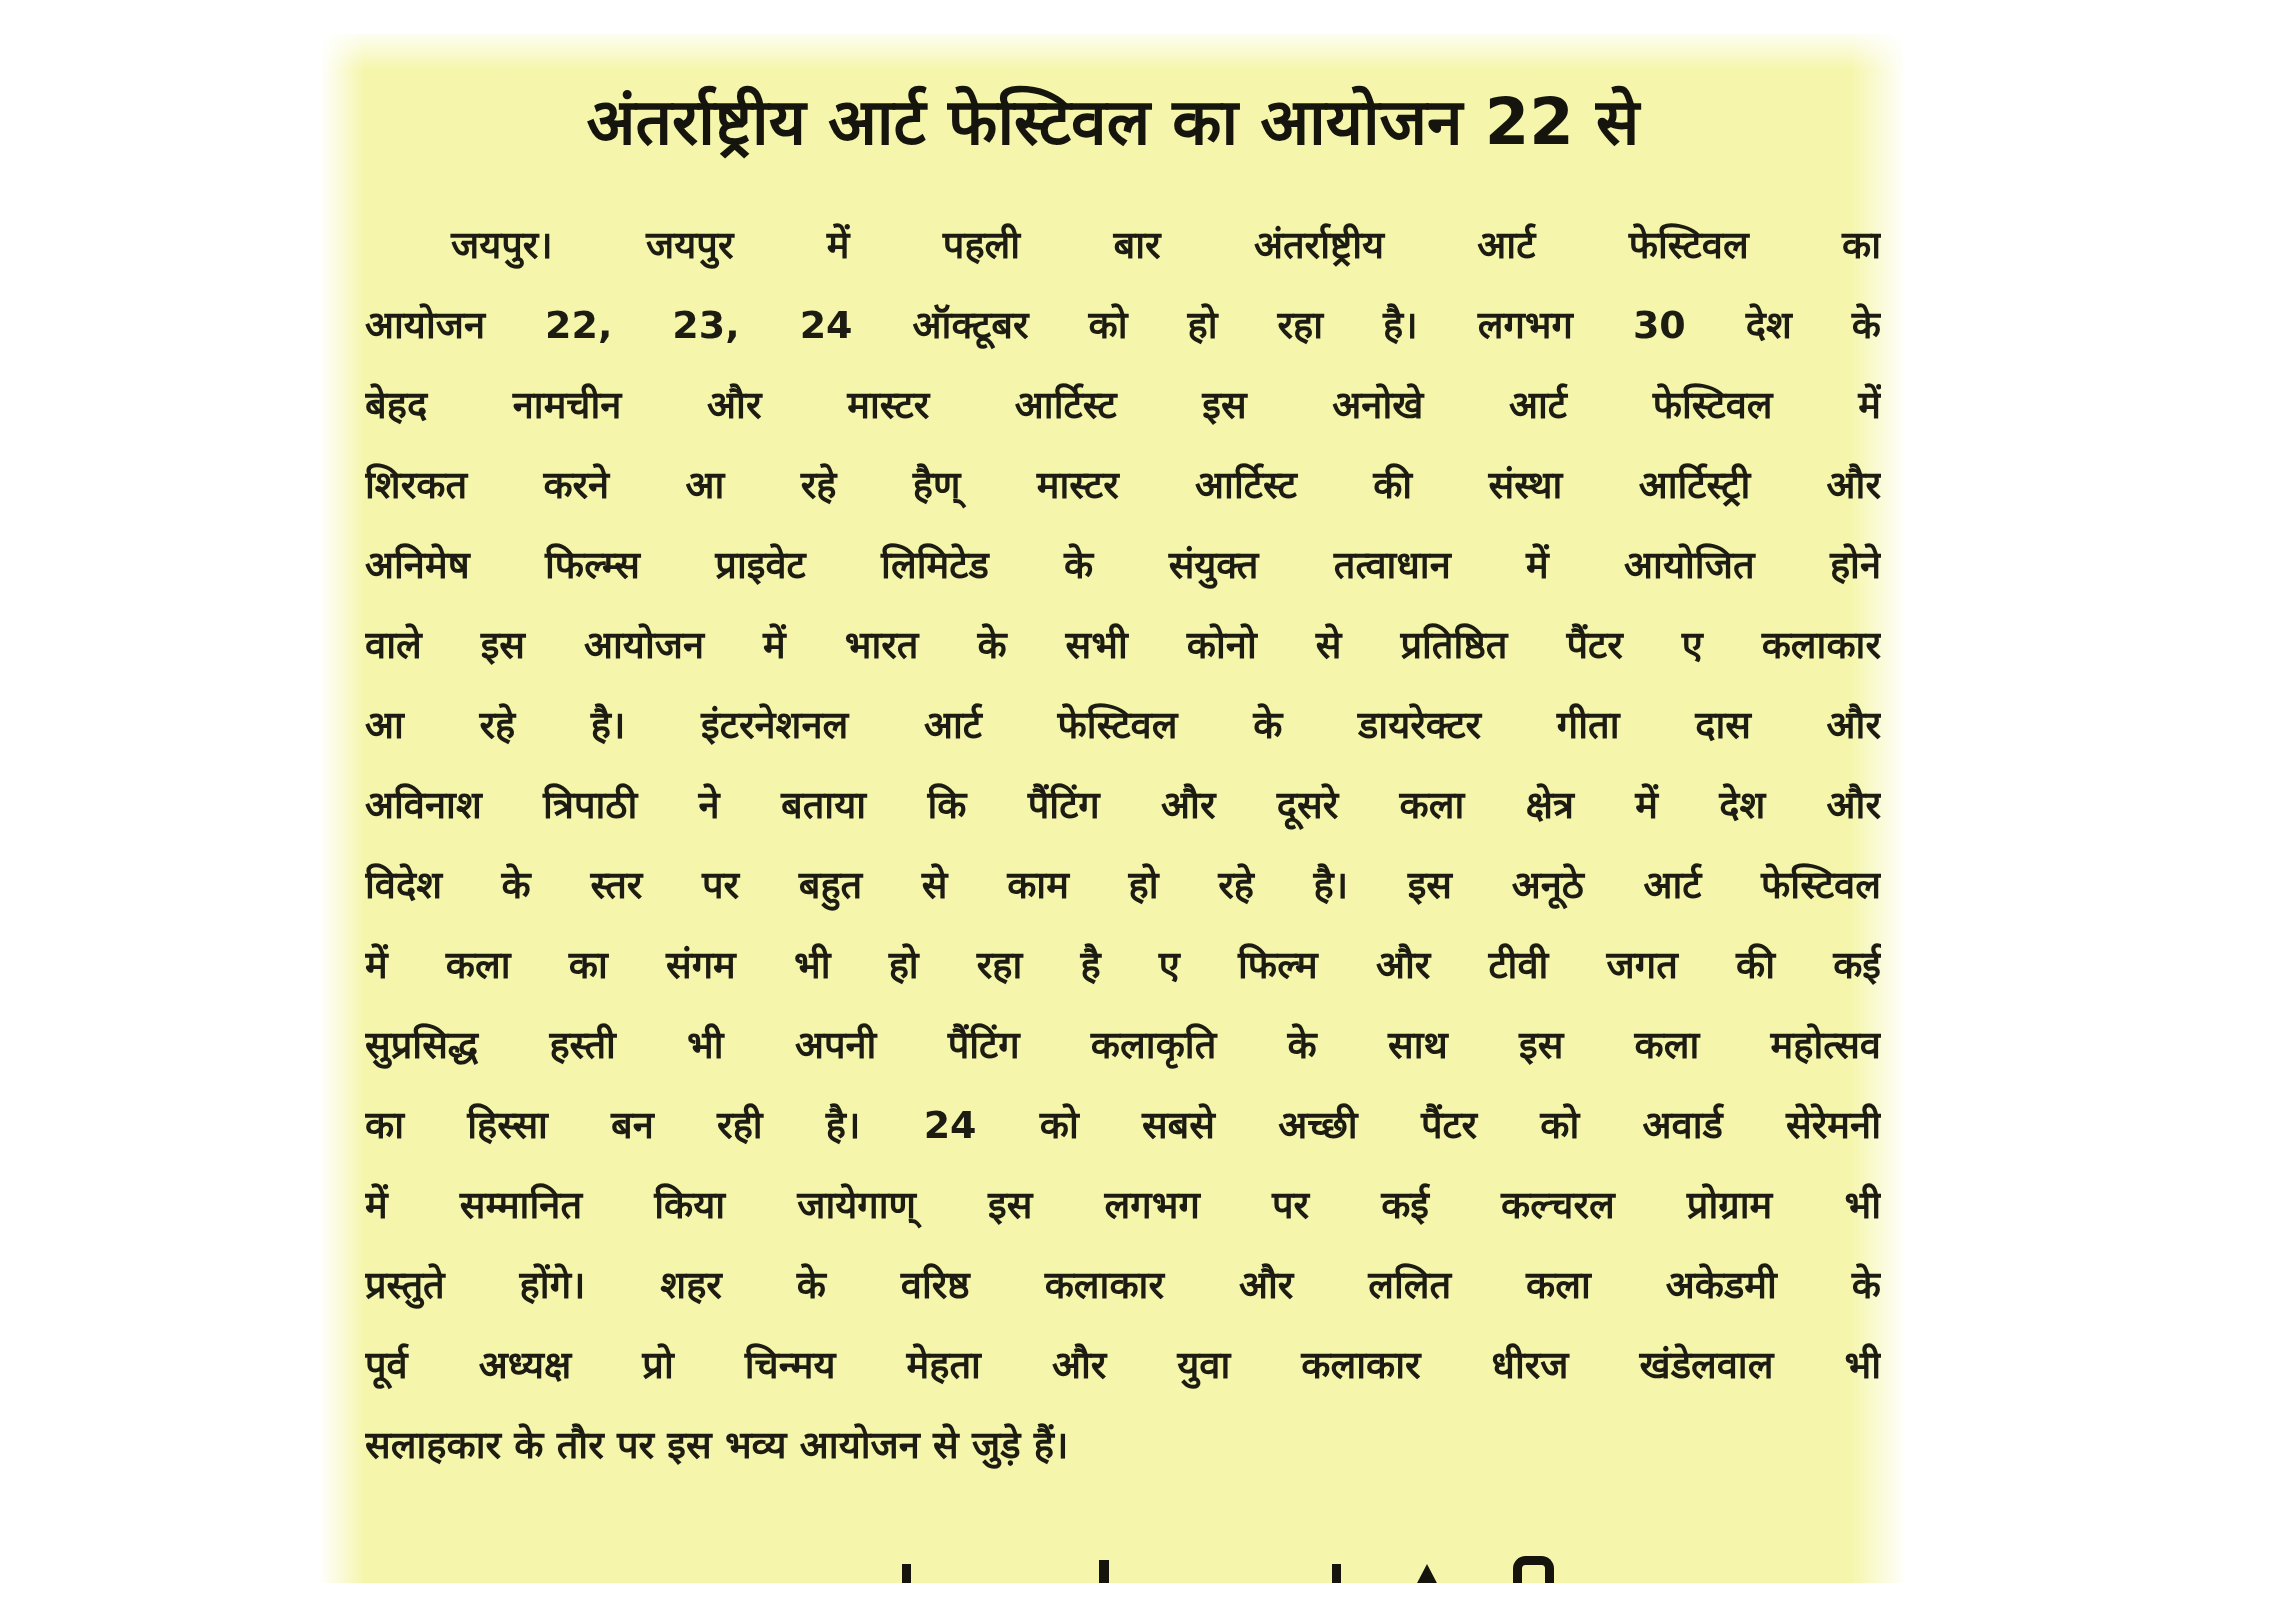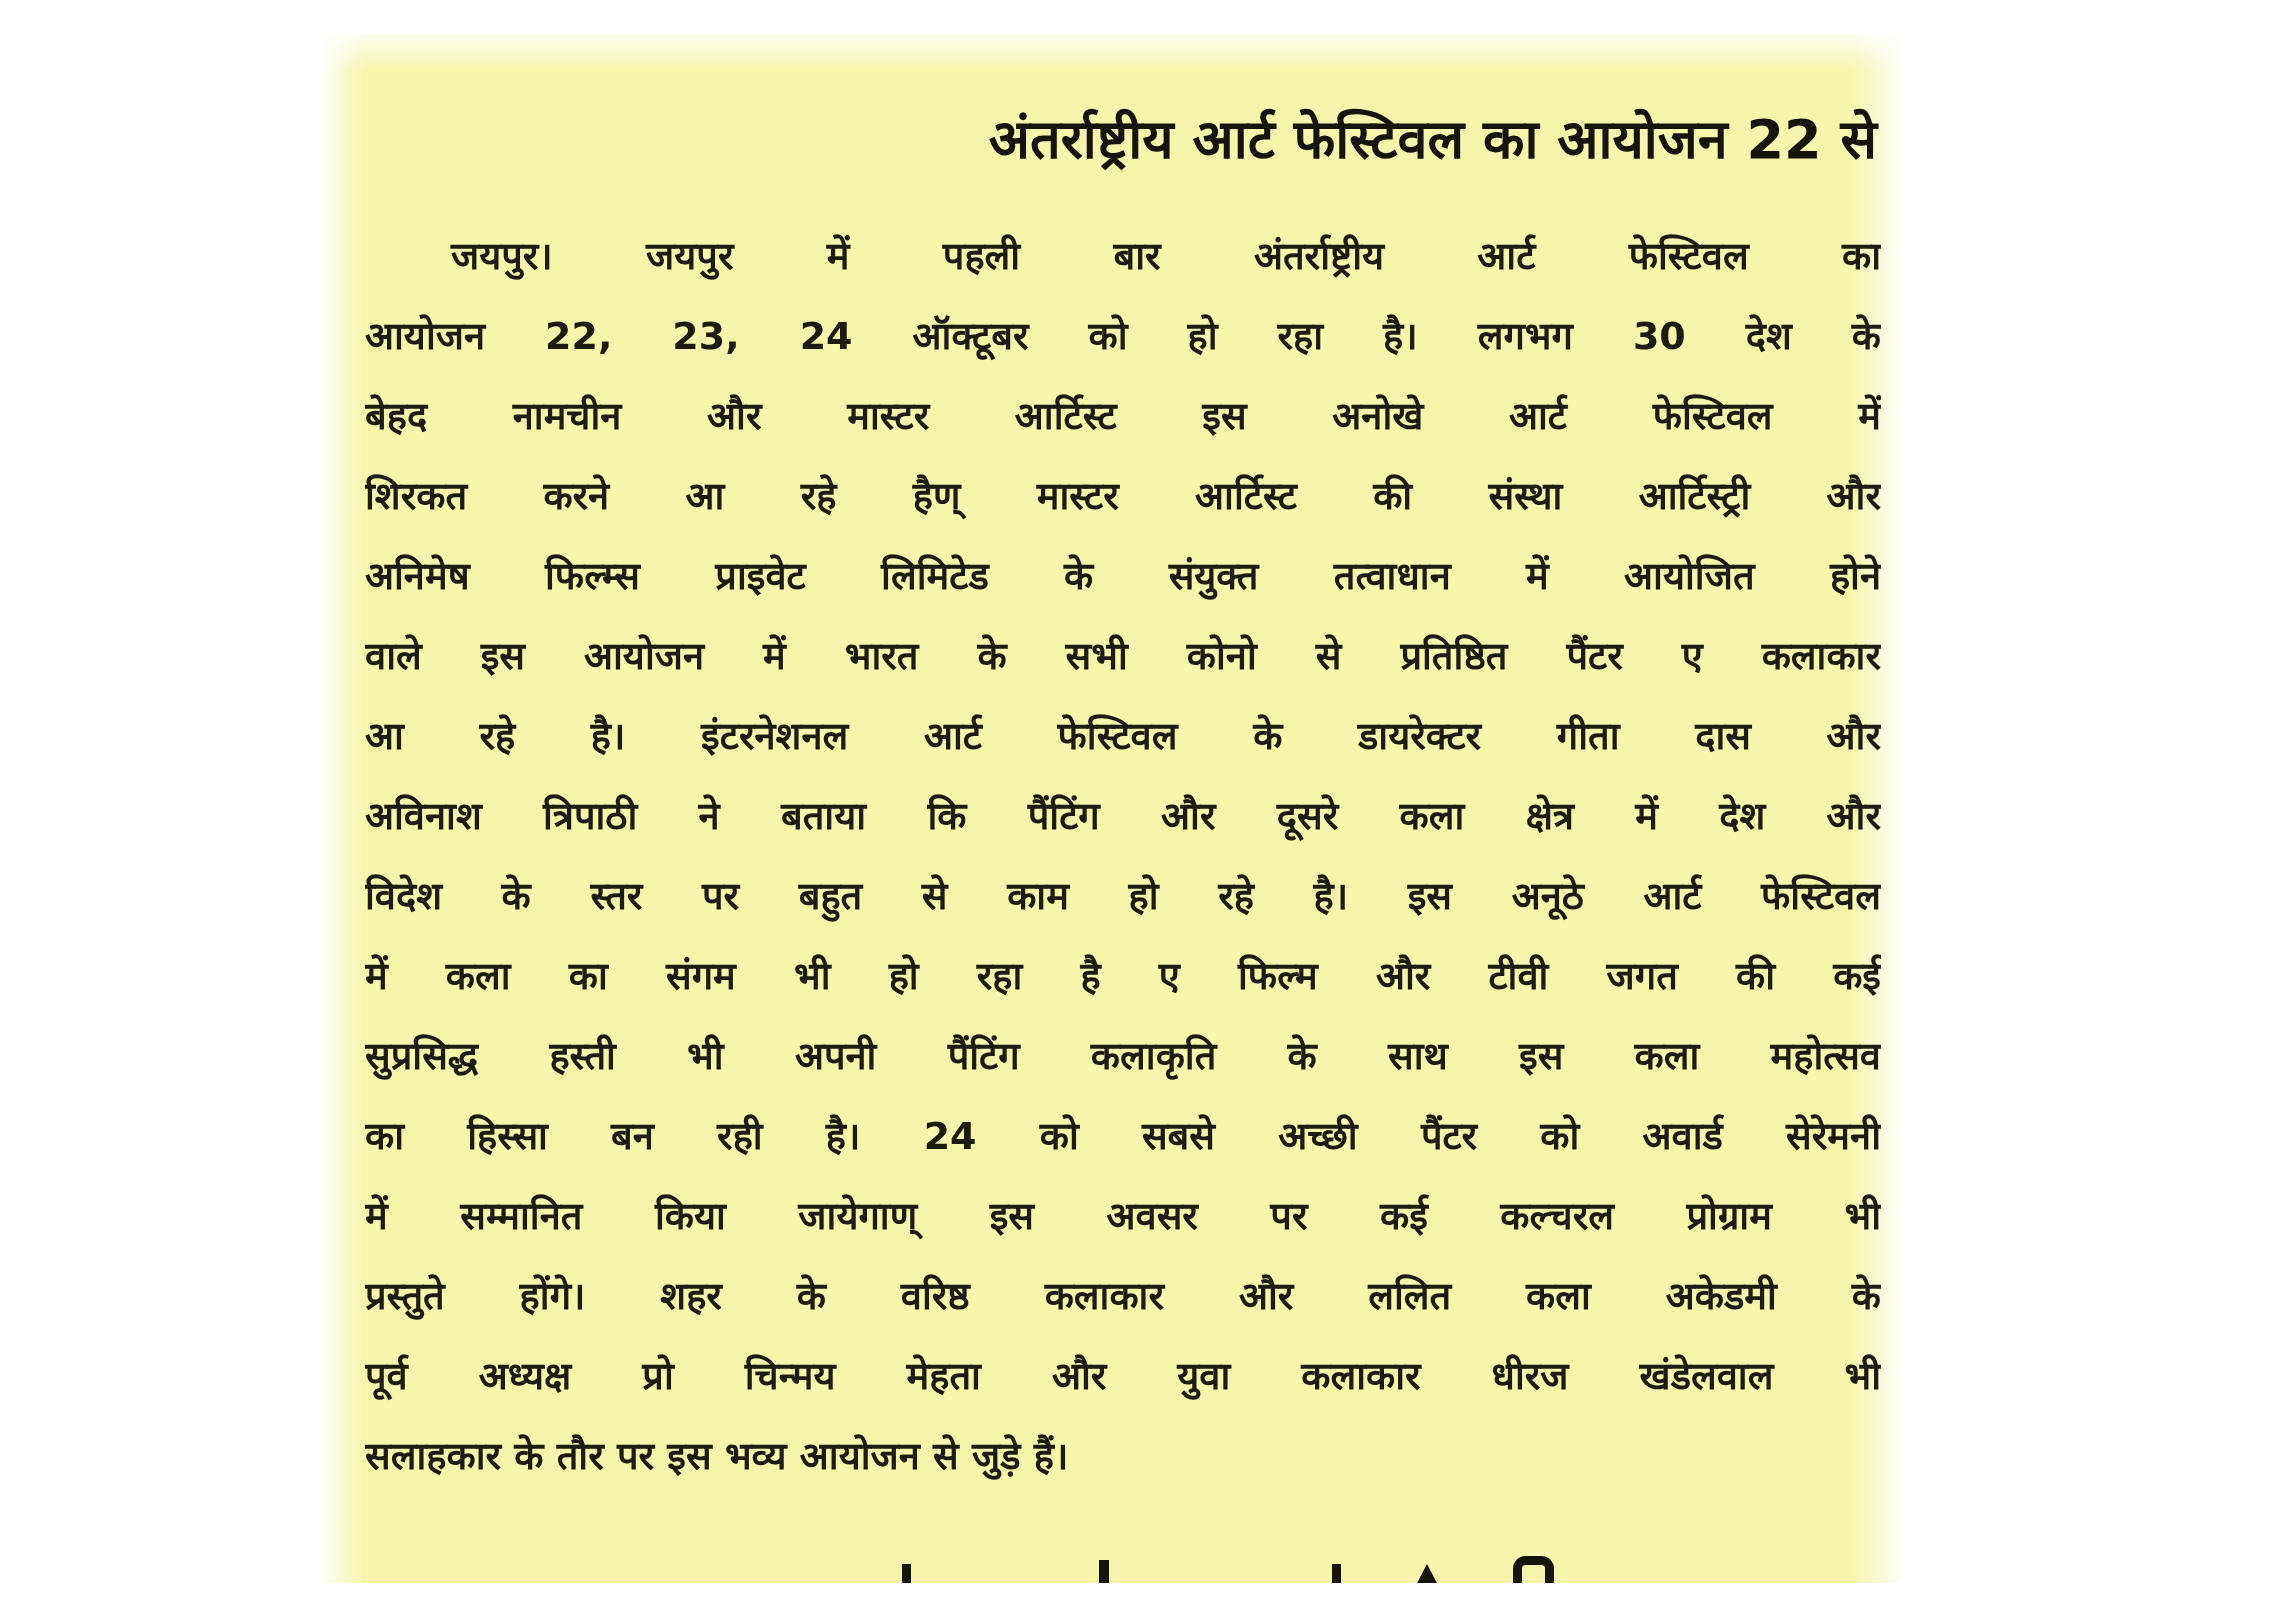--- a/index.html
+++ b/index.html
@@ -28,26 +28,26 @@
         rgba(255,255,255,0.0) 43px,
         rgba(255,255,255,0.0) 1528px,
         rgba(255,255,255,0.95) 1582px),
       linear-gradient(to bottom,
         rgba(255,255,255,0.85) 0px,
         rgba(255,255,255,0.0) 36px),
       #f5f6ab;
     color: #1c1c12;
   }
   .headline {
-    margin-top: 71px;
+    margin-top: 47px;
     padding: 0 27px;
-    font-size: 54px;
+    font-size: 64px;
     line-height: 1.3;
     font-weight: bold;
-    text-align: right;
+    text-align: center;
     letter-spacing: 0px;
     color: #15150e;
     white-space: nowrap;
   }
   .body {
     margin-top: 41px;
     padding: 0 23px 0 43px;
     font-size: 38px;
     font-weight: bold;
     color: #1c1c12;
@@ -105,21 +105,21 @@
       <div class="line">बेहद नामचीन और मास्टर आर्टिस्ट इस अनोखे आर्ट फेस्टिवल में</div>
       <div class="line">शिरकत करने आ रहे हैण् मास्टर आर्टिस्ट की संस्था आर्टिस्ट्री और</div>
       <div class="line">अनिमेष फिल्म्स प्राइवेट लिमिटेड के संयुक्त तत्वाधान में आयोजित होने</div>
       <div class="line">वाले इस आयोजन में भारत के सभी कोनो से प्रतिष्ठित पैंटर ए कलाकार</div>
       <div class="line">आ रहे है। इंटरनेशनल आर्ट फेस्टिवल के डायरेक्टर गीता दास और</div>
       <div class="line">अविनाश त्रिपाठी ने बताया कि पैंटिंग और दूसरे कला क्षेत्र में देश और</div>
       <div class="line">विदेश के स्तर पर बहुत से काम हो रहे है। इस अनूठे आर्ट फेस्टिवल</div>
       <div class="line">में कला का संगम भी हो रहा है ए फिल्म और टीवी जगत की कई</div>
       <div class="line">सुप्रसिद्ध हस्ती भी अपनी पैंटिंग कलाकृति के साथ इस कला महोत्सव</div>
       <div class="line">का हिस्सा बन रही है।  24 को सबसे अच्छी पैंटर को अवार्ड सेरेमनी</div>
-      <div class="line">में सम्मानित किया जायेगाण् इस अवसर पर कई कल्चरल प्रोग्राम भी</div>
+      <div class="line">में सम्मानित किया जायेगाण् इस लगभग पर कई कल्चरल प्रोग्राम भी</div>
       <div class="line">प्रस्तुते होंगे।  शहर के वरिष्ठ कलाकार और ललित कला अकेडमी के</div>
       <div class="line">पूर्व अध्यक्ष प्रो चिन्मय मेहता और युवा कलाकार धीरज खंडेलवाल भी</div>
       <div class="line last">सलाहकार के तौर पर इस भव्य आयोजन से जुड़े हैं।</div>
     </div>
 
     <div class="fragments">
       <span class="frag bar" style="left: 580px;"></span>
       <span class="frag tall" style="left: 777px;"></span>
       <span class="frag bar" style="left: 1010px;"></span>
       <span class="frag vee" style="left: 1093px;"></span>

